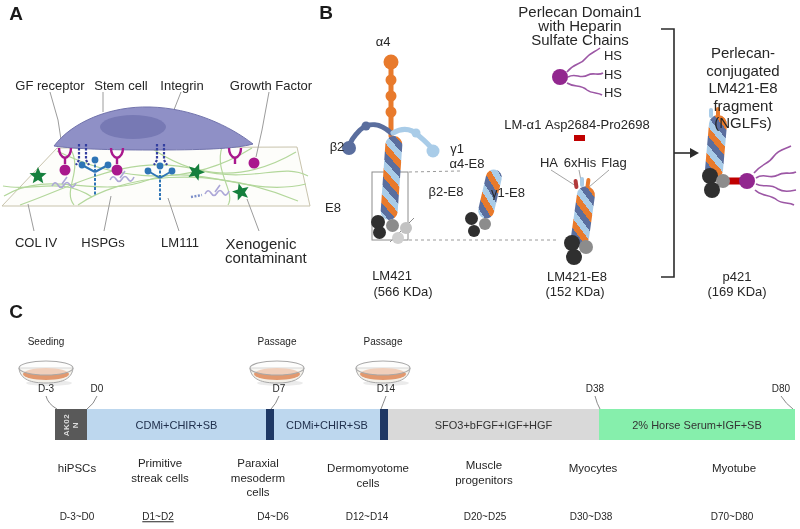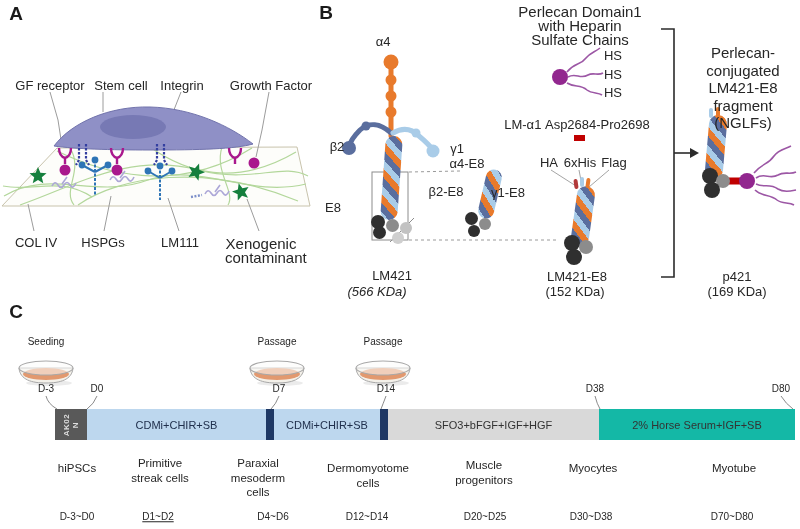--- a/index.html
+++ b/index.html
@@ -260,21 +260,21 @@
 
   <div class="panel-letter" style="left:326px;top:13px;">B</div>
   <div class="lbl" style="left:383px;top:42px;">α4</div>
   <div class="lbl" style="left:337px;top:147px;">β2</div>
   <div class="lbl" style="left:457px;top:149px;">γ1</div>
   <div class="lbl" style="left:333px;top:208px;">E8</div>
   <div class="lbl" style="left:467px;top:164px;">α4-E8</div>
   <div class="lbl" style="left:446px;top:192px;">β2-E8</div>
   <div class="lbl" style="left:508px;top:193px;">γ1-E8</div>
   <div class="lbl" style="left:392px;top:276px;">LM421</div>
-  <div class="lbl" style="left:377px;top:292px;font-style:italic;">(566 KDa)</div>
+  <div class="lbl" style="left:403px;top:292px;">(566 KDa)</div>
   <div class="blk" style="left:580px;top:5px;width:126px;">Perlecan Domain1 with Heparin Sulfate Chains</div>
   <div class="lbl" style="left:613px;top:56px;">HS</div>
   <div class="lbl" style="left:613px;top:75px;">HS</div>
   <div class="lbl" style="left:613px;top:93px;">HS</div>
   <div class="lbl" style="left:577px;top:125px;">LM-α1 Asp2684-Pro2698</div>
   <div class="lbl" style="left:549px;top:163px;">HA</div>
   <div class="lbl" style="left:580px;top:163px;">6xHis</div>
   <div class="lbl" style="left:614px;top:163px;">Flag</div>
   <div class="lbl" style="left:577px;top:277px;">LM421-E8</div>
   <div class="lbl" style="left:575px;top:292px;">(152 KDa)</div>
@@ -308,21 +308,21 @@
     <span>CDMi+CHIR+SB</span>
   </div>
   <div class="seg" style="left:266px;width:8px;background:#1F3864;"></div>
   <div class="seg" style="left:274px;width:106px;background:#BDD7EE;">
     <span>CDMi+CHIR+SB</span>
   </div>
   <div class="seg" style="left:380px;width:8px;background:#1F3864;"></div>
   <div class="seg" style="left:388px;width:211px;background:#D9D9D9;color:#333333;">
     <span>SFO3+bFGF+IGF+HGF</span>
   </div>
-  <div class="seg" style="left:599px;width:196px;background:#14b8a6;color:#333333;">
+  <div class="seg" style="left:599px;width:196px;background:#86efac;color:#333333;">
     <span>2% Horse Serum+IGF+SB</span>
   </div>
 
   <div class="blkc" style="left:77px;top:461px;white-space:nowrap;">hiPSCs</div>
   <div class="blkc" style="left:160px;top:456px;width:58px;">Primitive streak cells</div>
   <div class="blkc" style="left:368px;top:461px;width:94px;">Dermomyotome cells</div>
   <div class="blkc" style="left:258px;top:456px;width:64px;">Paraxial mesoderm cells</div>
   <div class="blkc" style="left:484px;top:458px;width:72px;">Muscle progenitors</div>
   <div class="blkc" style="left:593px;top:461px;white-space:nowrap;">Myocytes</div>
   <div class="blkc" style="left:734px;top:461px;white-space:nowrap;">Myotube</div>

